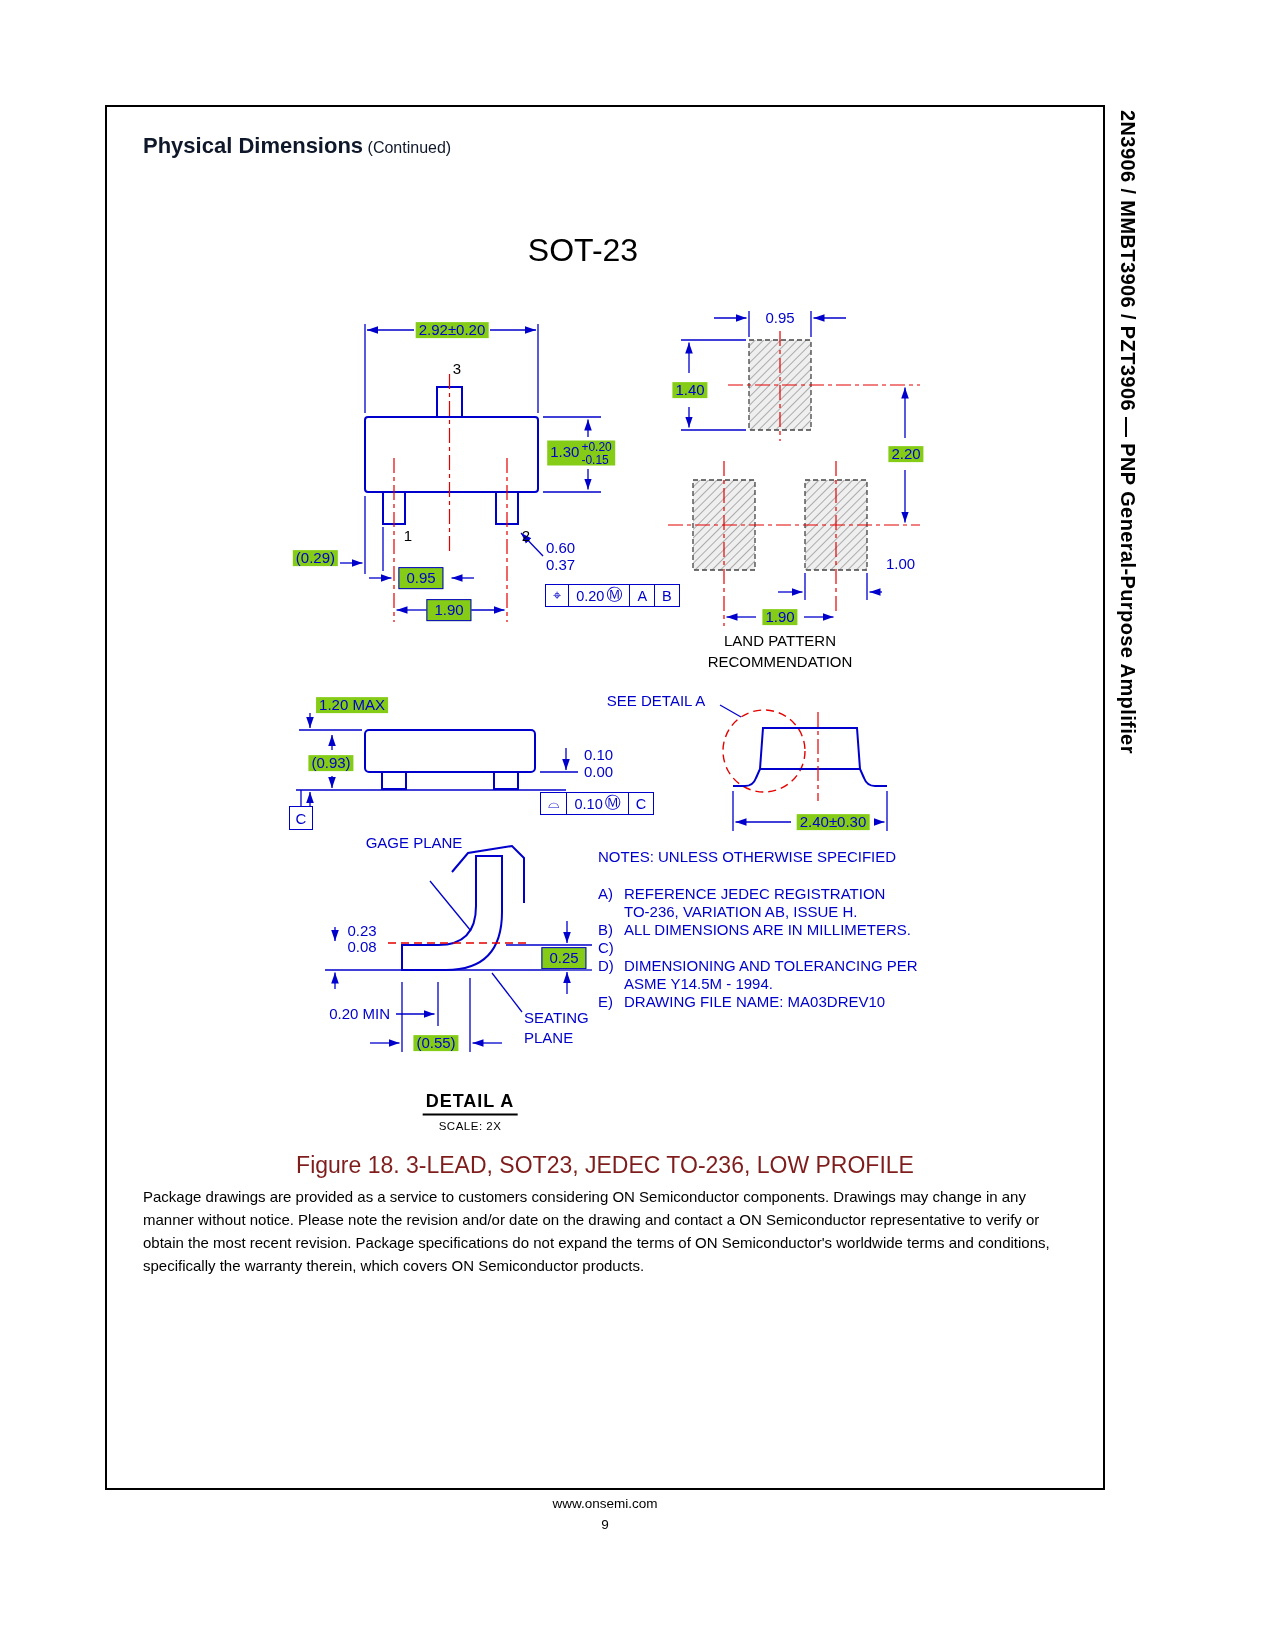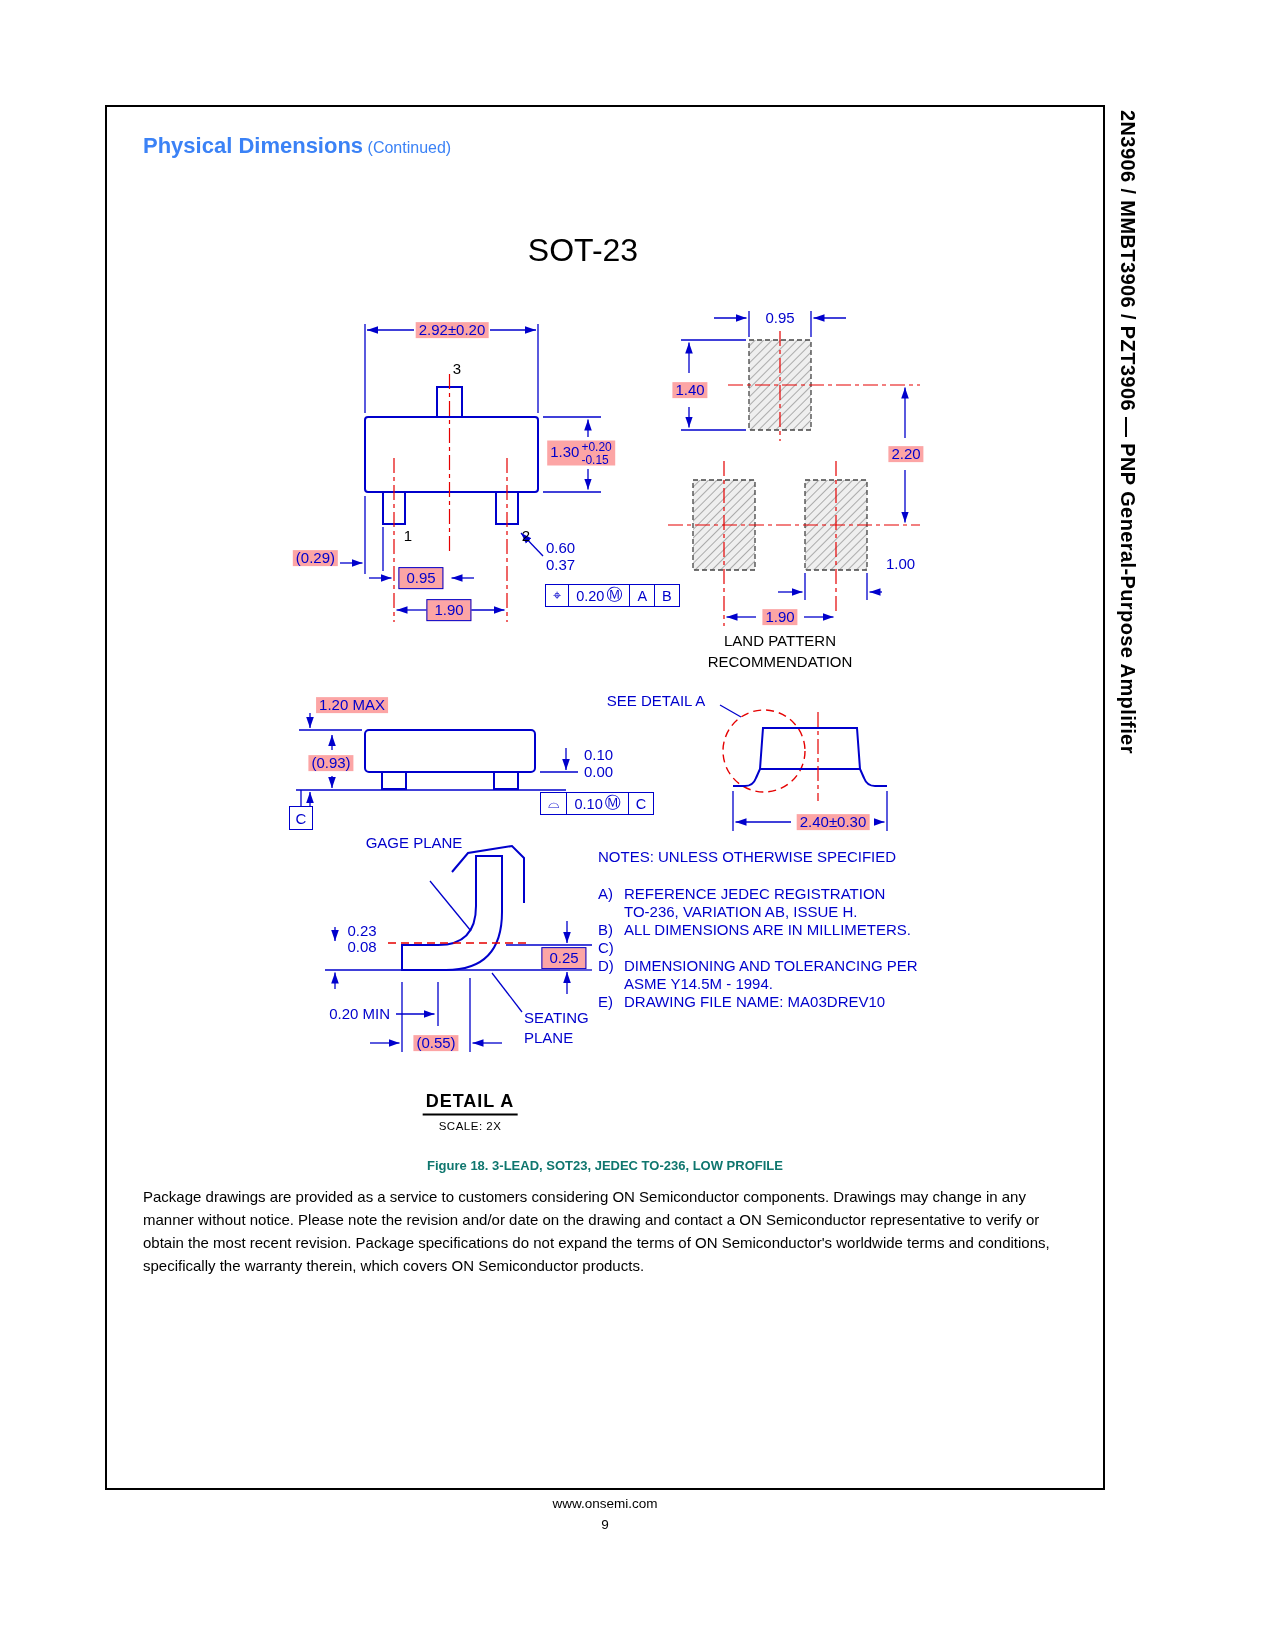--- a/index.html
+++ b/index.html
@@ -1,27 +1,27 @@
 <!DOCTYPE html>
 <html><head>
 <meta charset="utf-8">
 <style>
   * { box-sizing: border-box; }
   html, body { margin: 0; padding: 0; }
   body { width: 1275px; height: 1650px; background: #ffffff; font-family: "Liberation Sans", sans-serif; }
   .page { position: relative; width: 1275px; height: 1650px; background: #ffffff; overflow: hidden; }
   .frame { position: absolute; left: 105px; top: 105px; width: 1000px; height: 1385px; border: 2px solid #000; }
   .vtitle { position: absolute; left: 1116px; top: 110px; writing-mode: vertical-rl; font-size: 20px; font-weight: bold; color: #000; letter-spacing: 0.4px; white-space: nowrap; }
-  .header { position: absolute; left: 143px; top: 133px; color: #3b82f6; }
+  .header { position: absolute; left: 143px; top: 133px; color: #0f172a; }
   .header .ht { font-size: 22px; font-weight: bold; }
   .header .hc { font-size: 16px; font-weight: normal; }
   .pkg-title { position: absolute; left: 583px; top: 250px; transform: translate(-50%,-50%); font-size: 32px; color: #000; }
   svg.draw { position: absolute; left: 0; top: 0; }
 
-  .lbl { position: absolute; transform: translate(-50%,-50%); color: #0000cc; font-size: 15px; white-space: nowrap; background: #fca5a5; padding: 0 3px; line-height: 1.05; text-align: center; }
+  .lbl { position: absolute; transform: translate(-50%,-50%); color: #0000cc; font-size: 15px; white-space: nowrap; background: #84cc16; padding: 0 3px; line-height: 1.05; text-align: center; }
   .lbl-l { transform: translate(0,-50%); }
   .lbl-r { transform: translate(-100%,-50%); text-align: right; }
   .black { color: #000; }
   .nobg { background: transparent; padding: 0; }
   .boxdim { border: 1.5px solid #0000cc; padding: 2px 7px; }
 
   .fcf { position: absolute; display: flex; align-items: stretch; background: #fff; color: #0000cc; font-size: 14.5px; border: 1.5px solid #0000cc; height: 23px; }
   .fcf > span { display: flex; align-items: center; padding: 0 7px; border-left: 1.5px solid #0000cc; white-space: nowrap; }
   .fcf > span:first-child { border-left: none; }
   .circm { font-size: 16px; margin-left: 2px; }
@@ -31,21 +31,21 @@
   .tolstack { display: inline-flex; flex-direction: column; font-size: 12px; line-height: 12.5px; margin-left: 2px; vertical-align: middle; text-align: left; }
 
   .notes { position: absolute; left: 598px; top: 848px; width: 345px; color: #0000cc; font-size: 15px; line-height: 18px; }
   .notes-heading { margin-bottom: 19px; }
   .note { display: flex; }
   .note .nid { width: 26px; flex: none; }
 
   .detail-title { position: absolute; left: 470px; top: 1103px; transform: translate(-50%,-50%); color: #000; font-weight: bold; font-size: 18px; letter-spacing: 1px; border-bottom: 2px solid #000; padding: 0 3px 2px; white-space: nowrap; }
   .detail-scale { position: absolute; left: 470px; top: 1126px; transform: translate(-50%,-50%); color: #000; font-size: 11.5px; letter-spacing: 0.5px; white-space: nowrap; }
 
-  .figure-caption { position: absolute; left: 605px; top: 1165px; transform: translate(-50%,-50%); font-weight: bold; font-size: 13px; color: #0f766e; white-space: nowrap; }
+  .figure-caption { position: absolute; left: 605px; top: 1165px; transform: translate(-50%,-50%); font-weight: normal; font-size: 23px; color: #7f1d1d; white-space: nowrap; }
   .disclaimer { position: absolute; left: 143px; top: 1185px; width: 928px; font-size: 15px; line-height: 23px; color: #000; }
   .footer { position: absolute; left: 605px; top: 1493px; transform: translateX(-50%); text-align: center; color: #000; font-size: 13.5px; line-height: 21px; }
 
   
   .bl2 { stroke: #0000cc; stroke-width: 2; fill: none; }
   .bl1 { stroke: #0000cc; stroke-width: 1.3; fill: none; }
   .rcl { stroke: #e50000; stroke-width: 1.2; stroke-dasharray: 15 4 4 4; fill: none; }
   .rdsh { stroke: #e50000; stroke-width: 1.4; stroke-dasharray: 8 5; fill: none; }
 </style>
 </head>

